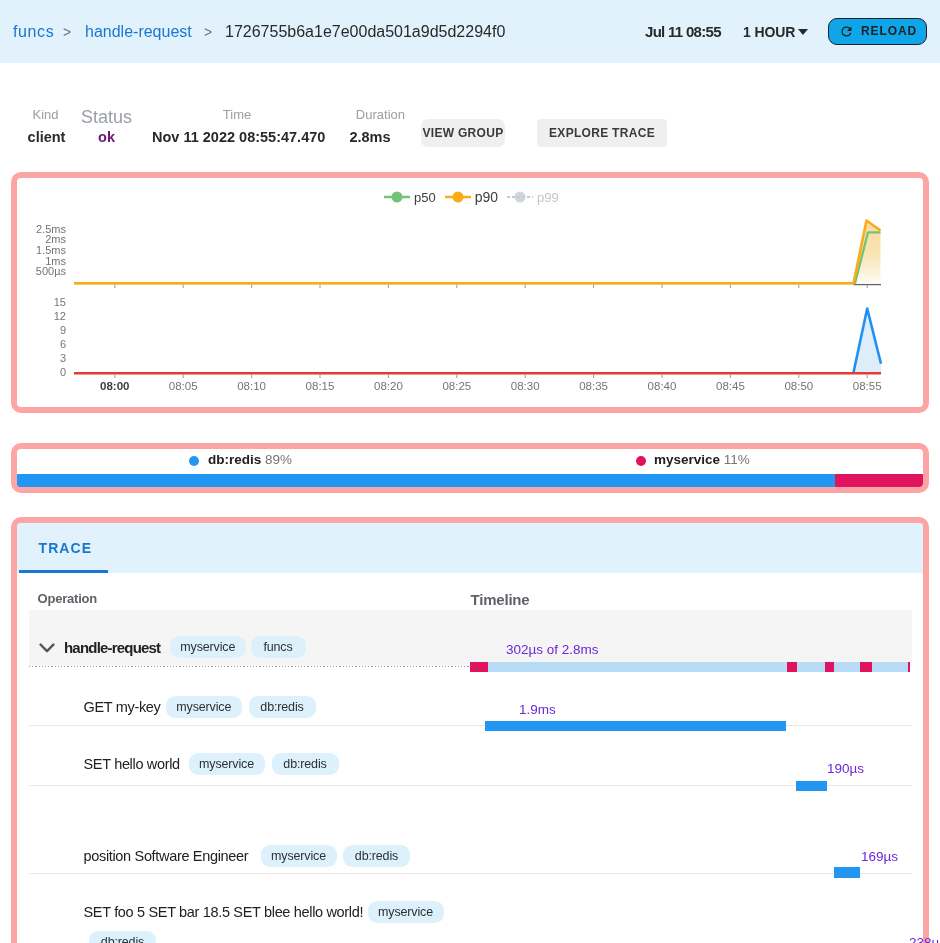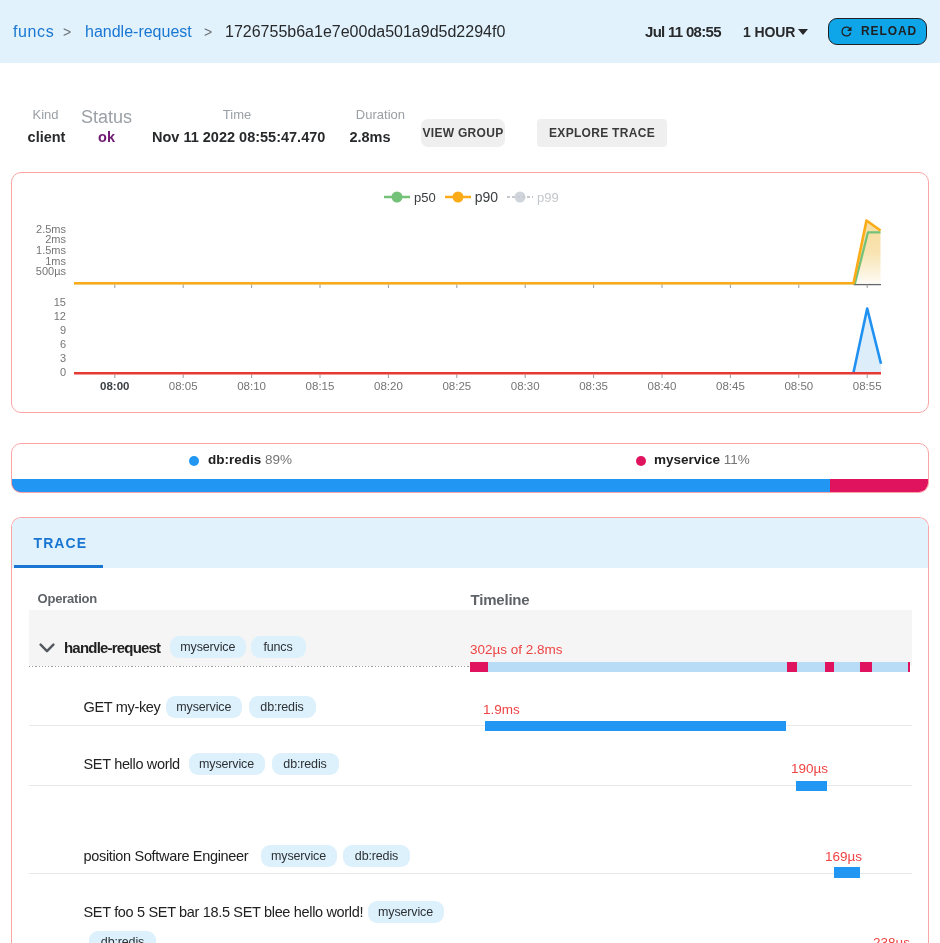--- a/index.html
+++ b/index.html
@@ -10,27 +10,27 @@
 
 #topbar { left:0; top:0; width:940px; height:63px; background:#e2f2fc; }
 .crumb { font-size:16px; color:#1976d2; }
 .crumbsep { font-size:14px; color:#6b6f73; }
 .crumbid { font-size:16px; color:#27292b; }
 
 
 .graybtn { background:#efefef; border-radius:4px; color:#3a3a3a; font-size:12px; font-weight:bold; letter-spacing:0.3px; display:flex; align-items:center; justify-content:center; }
 
 
-.card { border:1px solid #fca5a5; border-radius:10px; background:#fff; }
+.card { border:6px solid #fca5a5; border-radius:10px; background:#fff; }
 
 
 .chip { position:absolute; background:#ddf1fd; border-radius:9px; color:#2d3134; font-size:12.5px; letter-spacing:-0.15px; display:flex; align-items:center; justify-content:center; }
 
 .sep { position:absolute; left:29px; width:882.5px; border-top:1px solid #e8e8e8; }
-.barlbl { position:absolute; font-size:13.5px; color:#ef4444; white-space:nowrap; }
+.barlbl { position:absolute; font-size:13.5px; color:#6d28d9; white-space:nowrap;margin-left:36px; }
 .op { position:absolute; font-size:14.5px; letter-spacing:-0.33px; color:#212121; white-space:nowrap; }
 </style>
 </head>
 <body>
 <div id="page">
 
   <div class="abs" id="topbar"></div>
   <div class="abs" style="left:13px; top:23px;"><span class="crumb" style="letter-spacing:0.6px;">funcs</span></div>
   <div class="abs crumbsep" style="left:63px; top:24px;">&gt;</div>
   <div class="abs" style="left:85px; top:23px;"><span class="crumb">handle-request</span></div>

